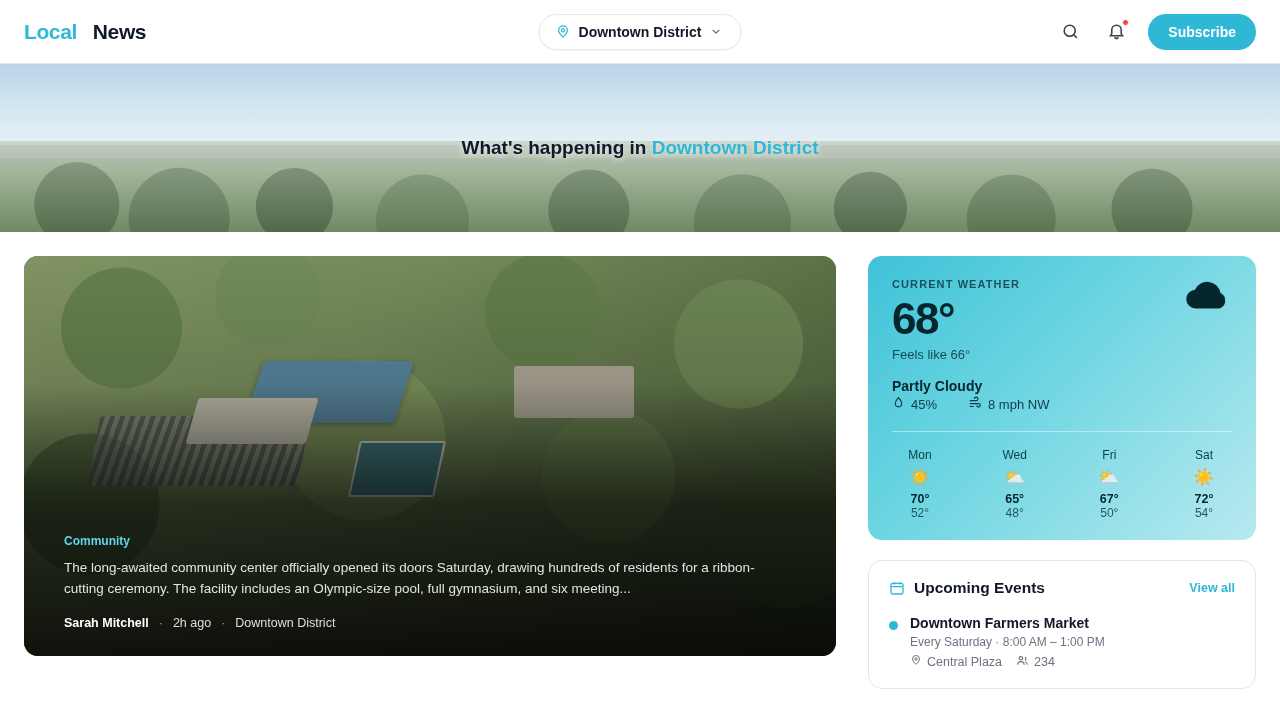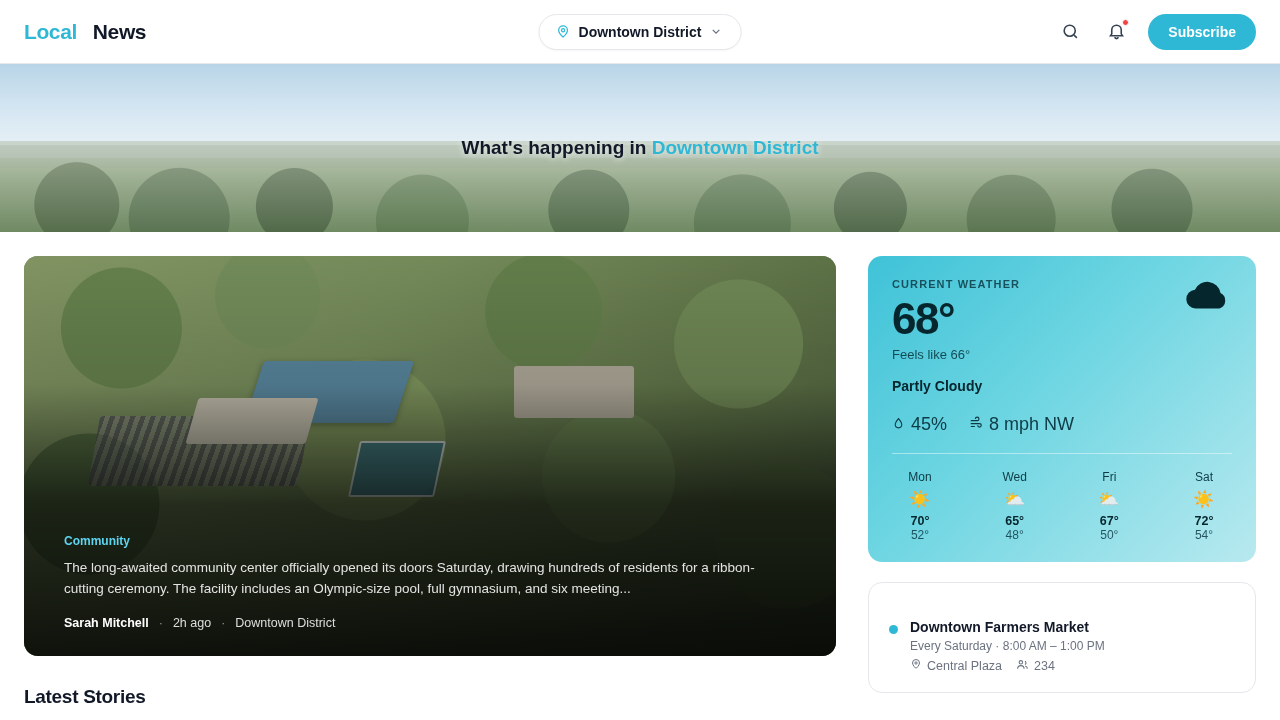--- a/index.html
+++ b/index.html
@@ -276,23 +276,23 @@
     margin-top: 2px;
   }
   .weather-cond {
     font-size: 14px;
     font-weight: 700;
     margin-top: 16px;
     color: #06262e;
   }
   .weather-stats {
     display: flex;
-    gap: 22px;
-    margin-top: 20px;
-    font-size: 18px;
+    gap: 31px;
+    margin-top: 2px;
+    font-size: 13px;
     color: #0d3b45;
   }
   .weather-stats .stat { display: flex; align-items: center; gap: 6px; }
   .cloud-icon {
     position: absolute;
     top: 22px; right: 24px;
     color: #06262e;
   }
   .forecast {
     display: flex;
@@ -436,21 +436,20 @@
         <div class="featured-meta">
           <span class="author">Sarah Mitchell</span>
           <span class="dot">·</span>
           <span>2h ago</span>
           <span class="dot">·</span>
           <span>Downtown District</span>
         </div>
       </div>
     </div>
 
-    <div class="section-title">Latest Stories</div>
   </div>
 
   <div class="col-right">
 
     <div class="weather">
       <div class="cloud-icon">
         <svg width="50" height="38" viewBox="0 0 48 34" fill="none" stroke="currentColor" stroke-width="2.6" stroke-linejoin="round">
           <path d="M13 28a9 9 0 01-.6-17.97A13 13 0 0137 13.2a8 8 0 01-1 14.8z" fill="currentColor" stroke="none"></path>
         </svg>
       </div>
@@ -501,20 +500,30 @@
         <div class="fc-day">
           <div class="fc-name">Sat</div>
           <div class="fc-emoji">☀️</div>
           <div class="fc-hi">72°</div>
           <div class="fc-lo">54°</div>
         </div>
       </div>
     </div>
 
     <div class="events">
+      <div class="events-head">
+        <span class="cal">
+          <svg width="16" height="16" viewBox="0 0 24 24" fill="none" stroke="currentColor" stroke-width="2">
+            <rect x="3" y="5" width="18" height="16" rx="2.5"></rect>
+            <path d="M3 10h18M8 3v4M16 3v4"></path>
+          </svg>
+        </span>
+        <span class="events-title">Upcoming Events</span>
+        <span class="view-all">View all</span>
+      </div>
 
       <div class="event-item">
         <div class="event-bullet"></div>
         <div>
           <div class="event-name">Downtown Farmers Market</div>
           <div class="event-when">Every Saturday  ·  8:00 AM – 1:00 PM</div>
           <div class="event-loc">
             <span class="bit">
               <span>
                 <svg width="12" height="12" viewBox="0 0 24 24" fill="none" stroke="currentColor" stroke-width="2">

